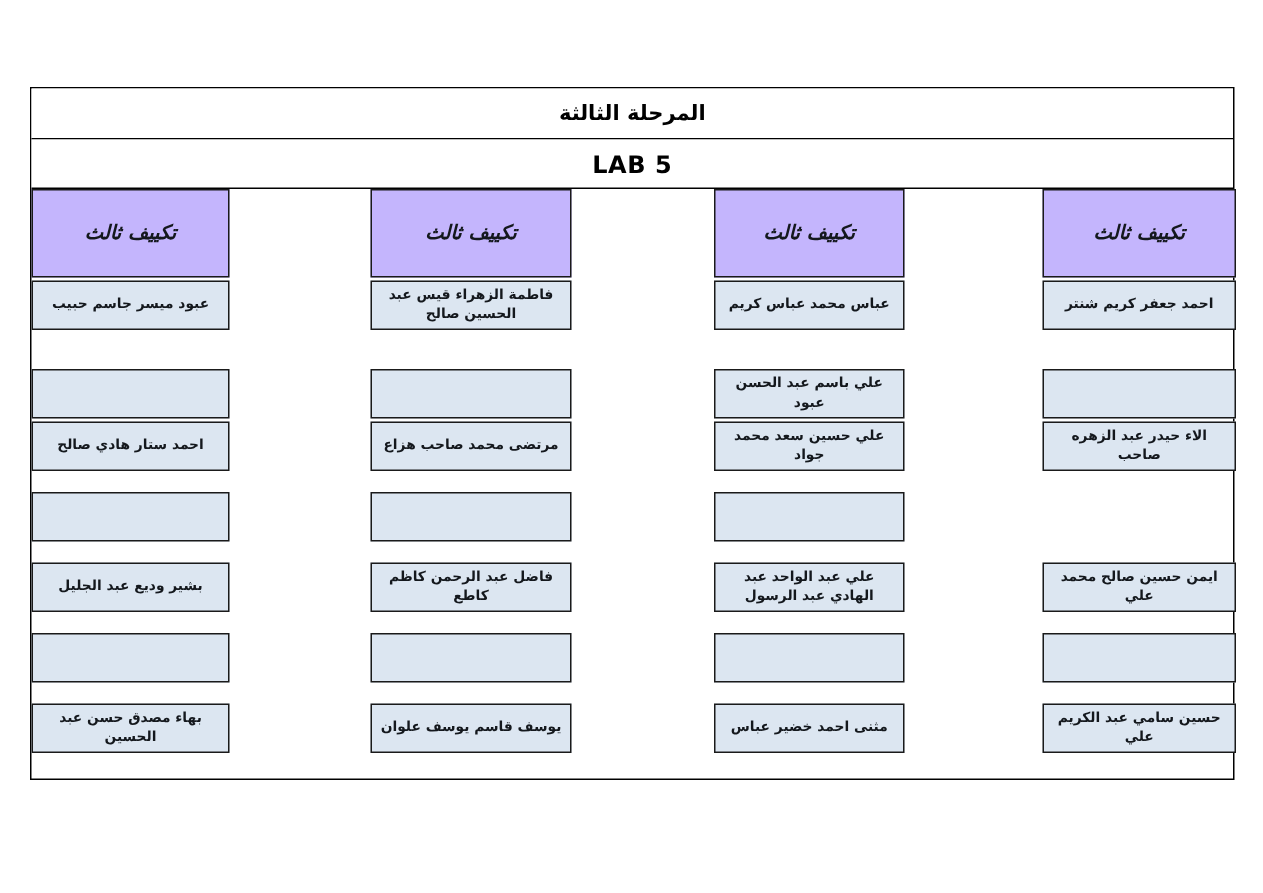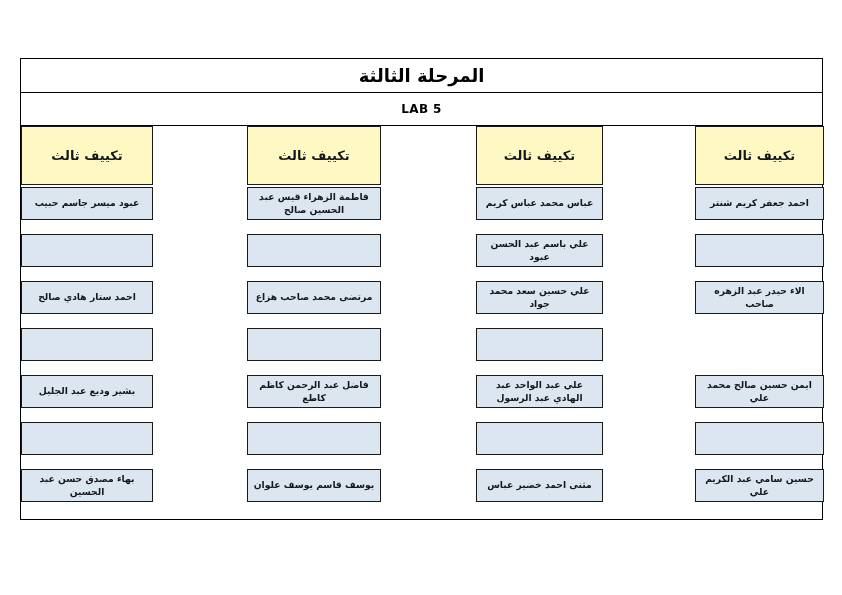--- a/index.html
+++ b/index.html
@@ -32,28 +32,28 @@
   .title-band {
     height: 34px;
     border-bottom: 1.6px solid #000000;
     display: flex;
     align-items: center;
     justify-content: center;
     box-sizing: border-box;
     background: #ffffff;
   }
   .title-band.stage {
-    font-size: 18px;
+    font-size: 14px;
     font-weight: 600;
     direction: rtl;
     color: #000000;
   }
   .title-band.lab {
     height: 33px;
-    font-size: 12px;
+    font-size: 16px;
     font-weight: 700;
     letter-spacing: 0.4px;
     color: #000000;
   }
 
   
   .grid {
     position: absolute;
     left: 0;
     top: 67px;
@@ -85,34 +85,35 @@
     text-align: center;
     direction: rtl;
     font-size: 9.2px;
     font-weight: 600;
     line-height: 1.35;
     color: #14181d;
     padding: 1px 3px;
   }
 
   .cell.header {
-    background: #fef9c3;
+    background: #c4b5fd;
     font-size: 13px;
     font-weight: 700;
     height: 59px;
     top: 0px;
+    font-style: italic;
   }
 
   .cell.data { height: 33px; }
 
   .cell.blank { color: transparent; }
 
   
   .r0 { top: 61px; }
-  .r1 { top: 108px; }
+  .r1 { top: 120px; }
   .r2 { top: 155px; }
   .r3 { top: 202px; }
   .r4 { top: 249px; }
   .r5 { top: 296px; }
   .r6 { top: 343px; }
 </style>
 </head>
 <body>
 
 <div class="sheet">

